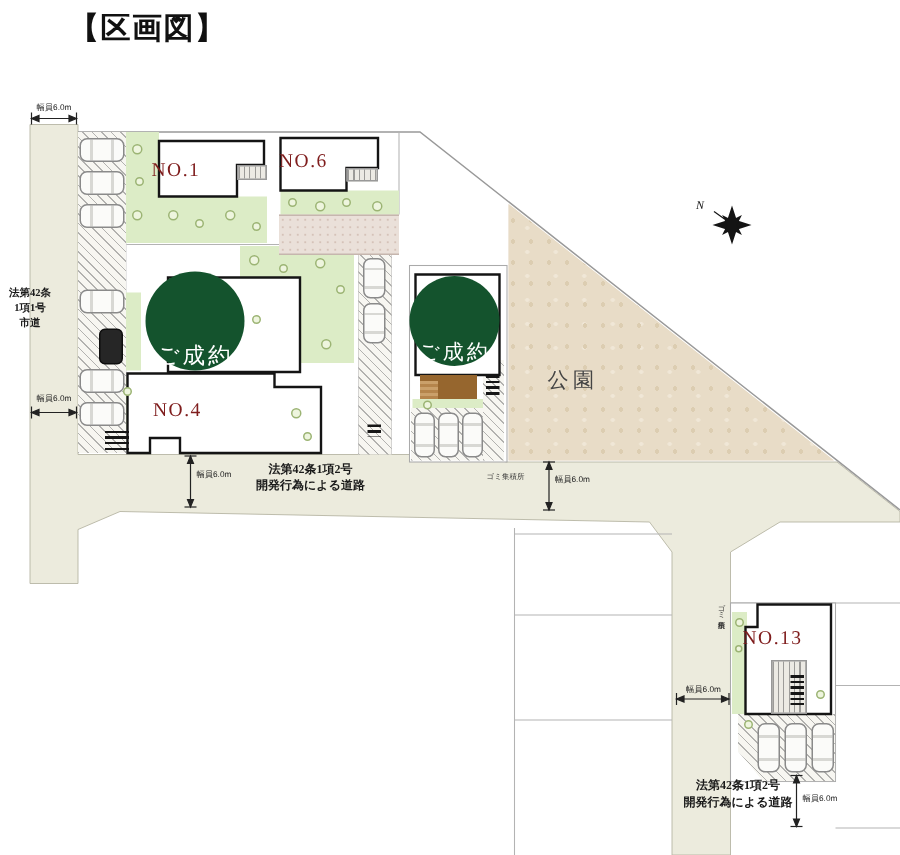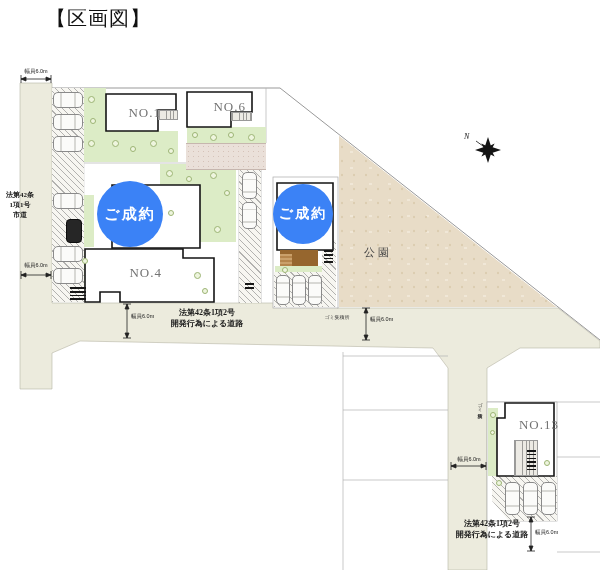--- a/index.html
+++ b/index.html
@@ -22,23 +22,23 @@
   .park-tex{position:absolute;left:0;top:0;width:600px;height:570px;
         background-color:#e8dcc7;
         background-image:radial-gradient(#dccdb1 1.2px,transparent 1.4px),radial-gradient(#f0e7d7 1.3px,transparent 1.5px);
         background-size:12px 14px,19px 16px;
         clip-path:polygon(339px 136px,556px 307px,339px 307px);}
   .car-h{position:absolute;background:#fbfbf9;border:1px solid #8a8a8a;border-radius:5px;
         background-image:linear-gradient(90deg,transparent 0 22%,#d8d8d4 22% 29%,transparent 29% 71%,#d8d8d4 71% 78%,transparent 78%);}
   .car-v{position:absolute;background:#fbfbf9;border:1px solid #8a8a8a;border-radius:5px;
         background-image:linear-gradient(180deg,transparent 0 22%,#d8d8d4 22% 29%,transparent 29% 71%,#d8d8d4 71% 78%,transparent 78%);}
   .car-dark{position:absolute;background:#262626;border:1px solid #0d0d0d;border-radius:4px;}
-  .sold{position:absolute;background:#3b82f6;border-radius:50%;display:flex;align-items:center;justify-content:center;
-        color:#fff;font-weight:bold;letter-spacing:2px;}
-  .lotlabel{position:absolute;text-align:right;font-size:13px;letter-spacing:1px;color:#737373;}
+  .sold{position:absolute;background:#14532d;border-radius:50%;display:flex;align-items:flex-end;justify-content:center;
+        color:#fff;font-weight:normal;letter-spacing:2px;}
+  .lotlabel{position:absolute;text-align:left;font-size:13px;letter-spacing:1px;color:#7f1d1d;}
   .tiny{position:absolute;font-size:5.5px;color:#222;text-align:center;
         font-family:"Liberation Sans","DejaVu Sans",sans-serif;}
   .roadtxt{position:absolute;text-align:center;font-weight:bold;font-size:8px;line-height:11px;color:#1a1a1a;}
   .microtxt{position:absolute;font-size:5px;color:#333;font-family:"Liberation Sans","DejaVu Sans",sans-serif;}
 </style>
 </head>
 <body>
 
 <div id="plan">
 
@@ -193,28 +193,28 @@
   <div class="bush" style="left:496px;top:480px;width:6px;height:6px;"></div>
   <div class="bush" style="left:544px;top:460px;width:6px;height:6px;"></div>
 
   <div class="sold" style="left:97px;top:181px;width:66px;height:66px;font-size:15px;">
     <span>ご成約</span>
   </div>
   <div class="sold" style="left:273px;top:184px;width:60px;height:60px;font-size:14px;">
     <span>ご成約</span>
   </div>
 
-  <div class="abs" style="left:46px;top:5px;font-size:20px;font-weight:normal;color:#111;letter-spacing:1px;">【区画図】</div>
+  <div class="abs" style="left:46px;top:5px;font-size:20px;font-weight:bold;color:#111;letter-spacing:1px;">【区画図】</div>
 
   <div class="lotlabel" style="left:101px;top:105px;width:60px;">NO.1</div>
   <div class="lotlabel" style="left:186px;top:99px;width:60px;">NO.6</div>
   <div class="lotlabel" style="left:102px;top:265px;width:60px;">NO.4</div>
   <div class="lotlabel" style="left:495px;top:417px;width:64px;">NO.13</div>
 
-  <div class="abs" style="left:364px;top:245px;width:60px;font-size:11px;letter-spacing:3px;color:#444;">公園</div>
+  <div class="abs" style="left:352px;top:245px;width:60px;text-align:center;font-size:14px;letter-spacing:3px;color:#444;">公園</div>
 
   <div class="roadtxt" style="left:0;top:190px;width:40px;font-size:7px;line-height:10px;">
     <div>法第42条</div>
     <div>1項1号</div>
     <div>市道</div>
   </div>
 
   <div class="roadtxt" style="left:127px;top:307px;width:160px;">
     <div>法第42条1項2号</div>
     <div>開発行為による道路</div>

